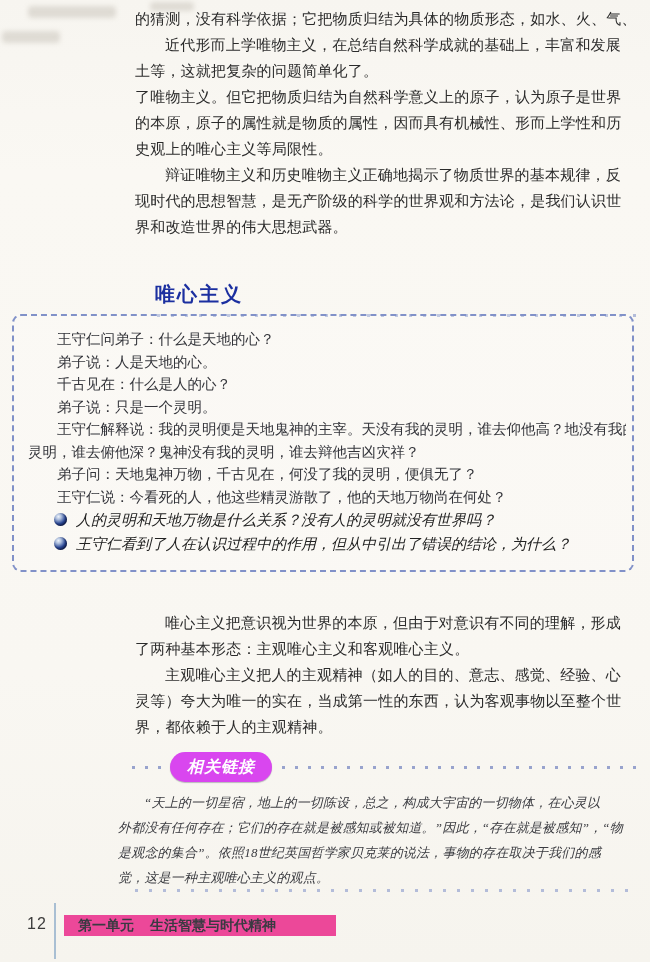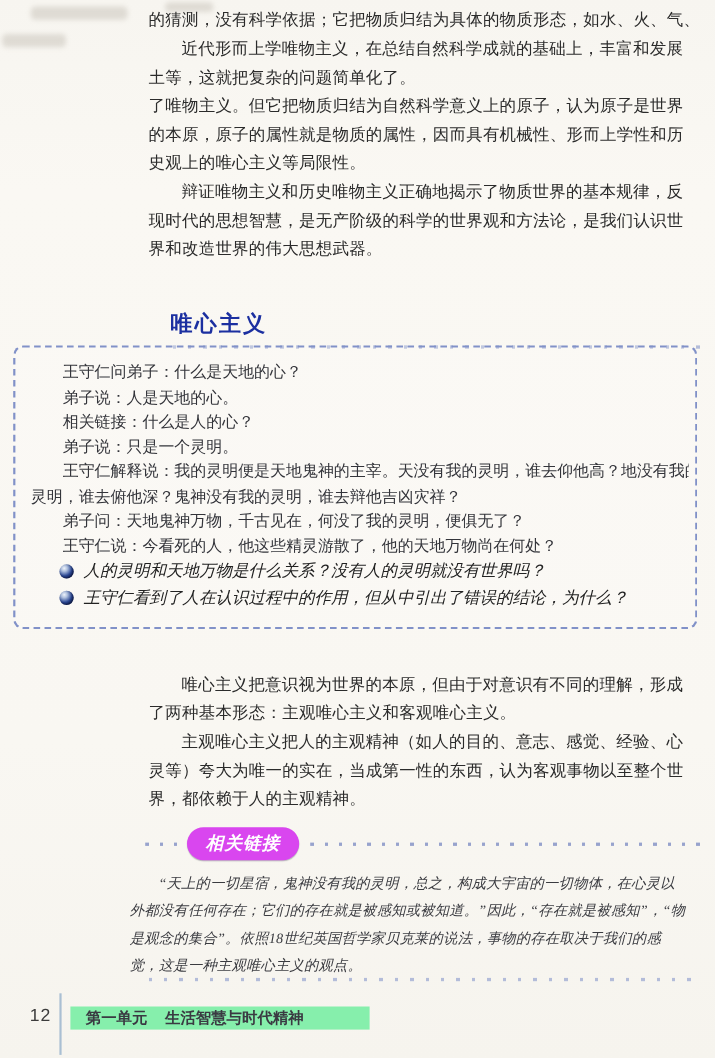--- a/index.html
+++ b/index.html
@@ -53,21 +53,21 @@
   .rl-col{position:absolute;left:118px;top:790px;width:524px;}
   .kl{font-size:13px;line-height:25px;height:25px;white-space:nowrap;overflow:hidden;
       font-style:italic;color:#3a3b40;letter-spacing:.2px;}
   .kl.indent{text-indent:2em;}
 
   
   .pg-num{position:absolute;left:27px;top:915px;font-family:"Liberation Sans","DejaVu Sans",sans-serif;
     font-size:16px;color:#3c3c3c;letter-spacing:1px;}
   .foot-rule{position:absolute;left:54px;top:903px;width:2px;height:56px;background:#a9bfd3;}
   .foot-band{
-    position:absolute;left:64px;top:915px;width:272px;height:21px;background:#86efac;
+    position:absolute;left:64px;top:915px;width:272px;height:21px;background:#ec4899;
     display:flex;align-items:center;padding-left:14px;box-sizing:border-box;
     font-family:"Liberation Sans","DejaVu Sans",sans-serif;font-weight:bold;font-size:14px;color:#3a3a42;
   }
   .foot-band .gap{width:16px;}
 </style>
 </head>
 <body>
 
 <div class="smudge" style="left:28px;top:6px;width:88px;height:12px;"></div>
 <div class="smudge" style="left:2px;top:31px;width:58px;height:12px;"></div>
@@ -84,21 +84,21 @@
   <div class="bl">现时代的思想智慧，是无产阶级的科学的世界观和方法论，是我们认识世</div>
   <div class="bl">界和改造世界的伟大思想武器。</div>
 </div>
 
 <div class="sec-head">唯心主义</div>
 <div class="dotline light" style="left:157px;top:314px;width:483px;"></div>
 
 <div class="dlg-box">
   <div class="dl indent">王守仁问弟子：什么是天地的心？</div>
   <div class="dl indent">弟子说：人是天地的心。</div>
-  <div class="dl indent">相关链接：什么是人的心？</div>
+  <div class="dl indent">千古见在：什么是人的心？</div>
   <div class="dl indent">弟子说：只是一个灵明。</div>
   <div class="dl indent">王守仁解释说：我的灵明便是天地鬼神的主宰。天没有我的灵明，谁去仰他高？地没有我的</div>
   <div class="dl">灵明，谁去俯他深？鬼神没有我的灵明，谁去辩他吉凶灾祥？</div>
   <div class="dl indent">弟子问：天地鬼神万物，千古见在，何没了我的灵明，便俱无了？</div>
   <div class="dl indent">王守仁说：今看死的人，他这些精灵游散了，他的天地万物尚在何处？</div>
 
   <div class="q-row">
     <span class="globe"></span>
     <span class="q-text">人的灵明和天地万物是什么关系？没有人的灵明就没有世界吗？</span>
   </div>
@@ -114,21 +114,21 @@
   <div class="bl indent">主观唯心主义把人的主观精神（如人的目的、意志、感觉、经验、心</div>
   <div class="bl">灵等）夸大为唯一的实在，当成第一性的东西，认为客观事物以至整个世</div>
   <div class="bl">界，都依赖于人的主观精神。</div>
 </div>
 
 <div class="dotline" style="left:132px;top:766px;width:34px;"></div>
 <div class="rl-pill">相关链接</div>
 <div class="dotline" style="left:282px;top:766px;width:356px;"></div>
 
 <div class="rl-col">
-  <div class="kl indent">“天上的一切星宿，鬼神没有我的灵明，总之，构成大宇宙的一切物体，在心灵以</div>
+  <div class="kl indent">“天上的一切星宿，地上的一切陈设，总之，构成大宇宙的一切物体，在心灵以</div>
   <div class="kl">外都没有任何存在；它们的存在就是被感知或被知道。”因此，“存在就是被感知”，“物</div>
   <div class="kl">是观念的集合”。依照18世纪英国哲学家贝克莱的说法，事物的存在取决于我们的感</div>
   <div class="kl">觉，这是一种主观唯心主义的观点。</div>
 </div>
 <div class="dotline light" style="left:135px;top:889px;width:503px;"></div>
 
 <div class="pg-num">12</div>
 <div class="foot-rule"></div>
 <div class="foot-band">
   <span>第一单元</span>

